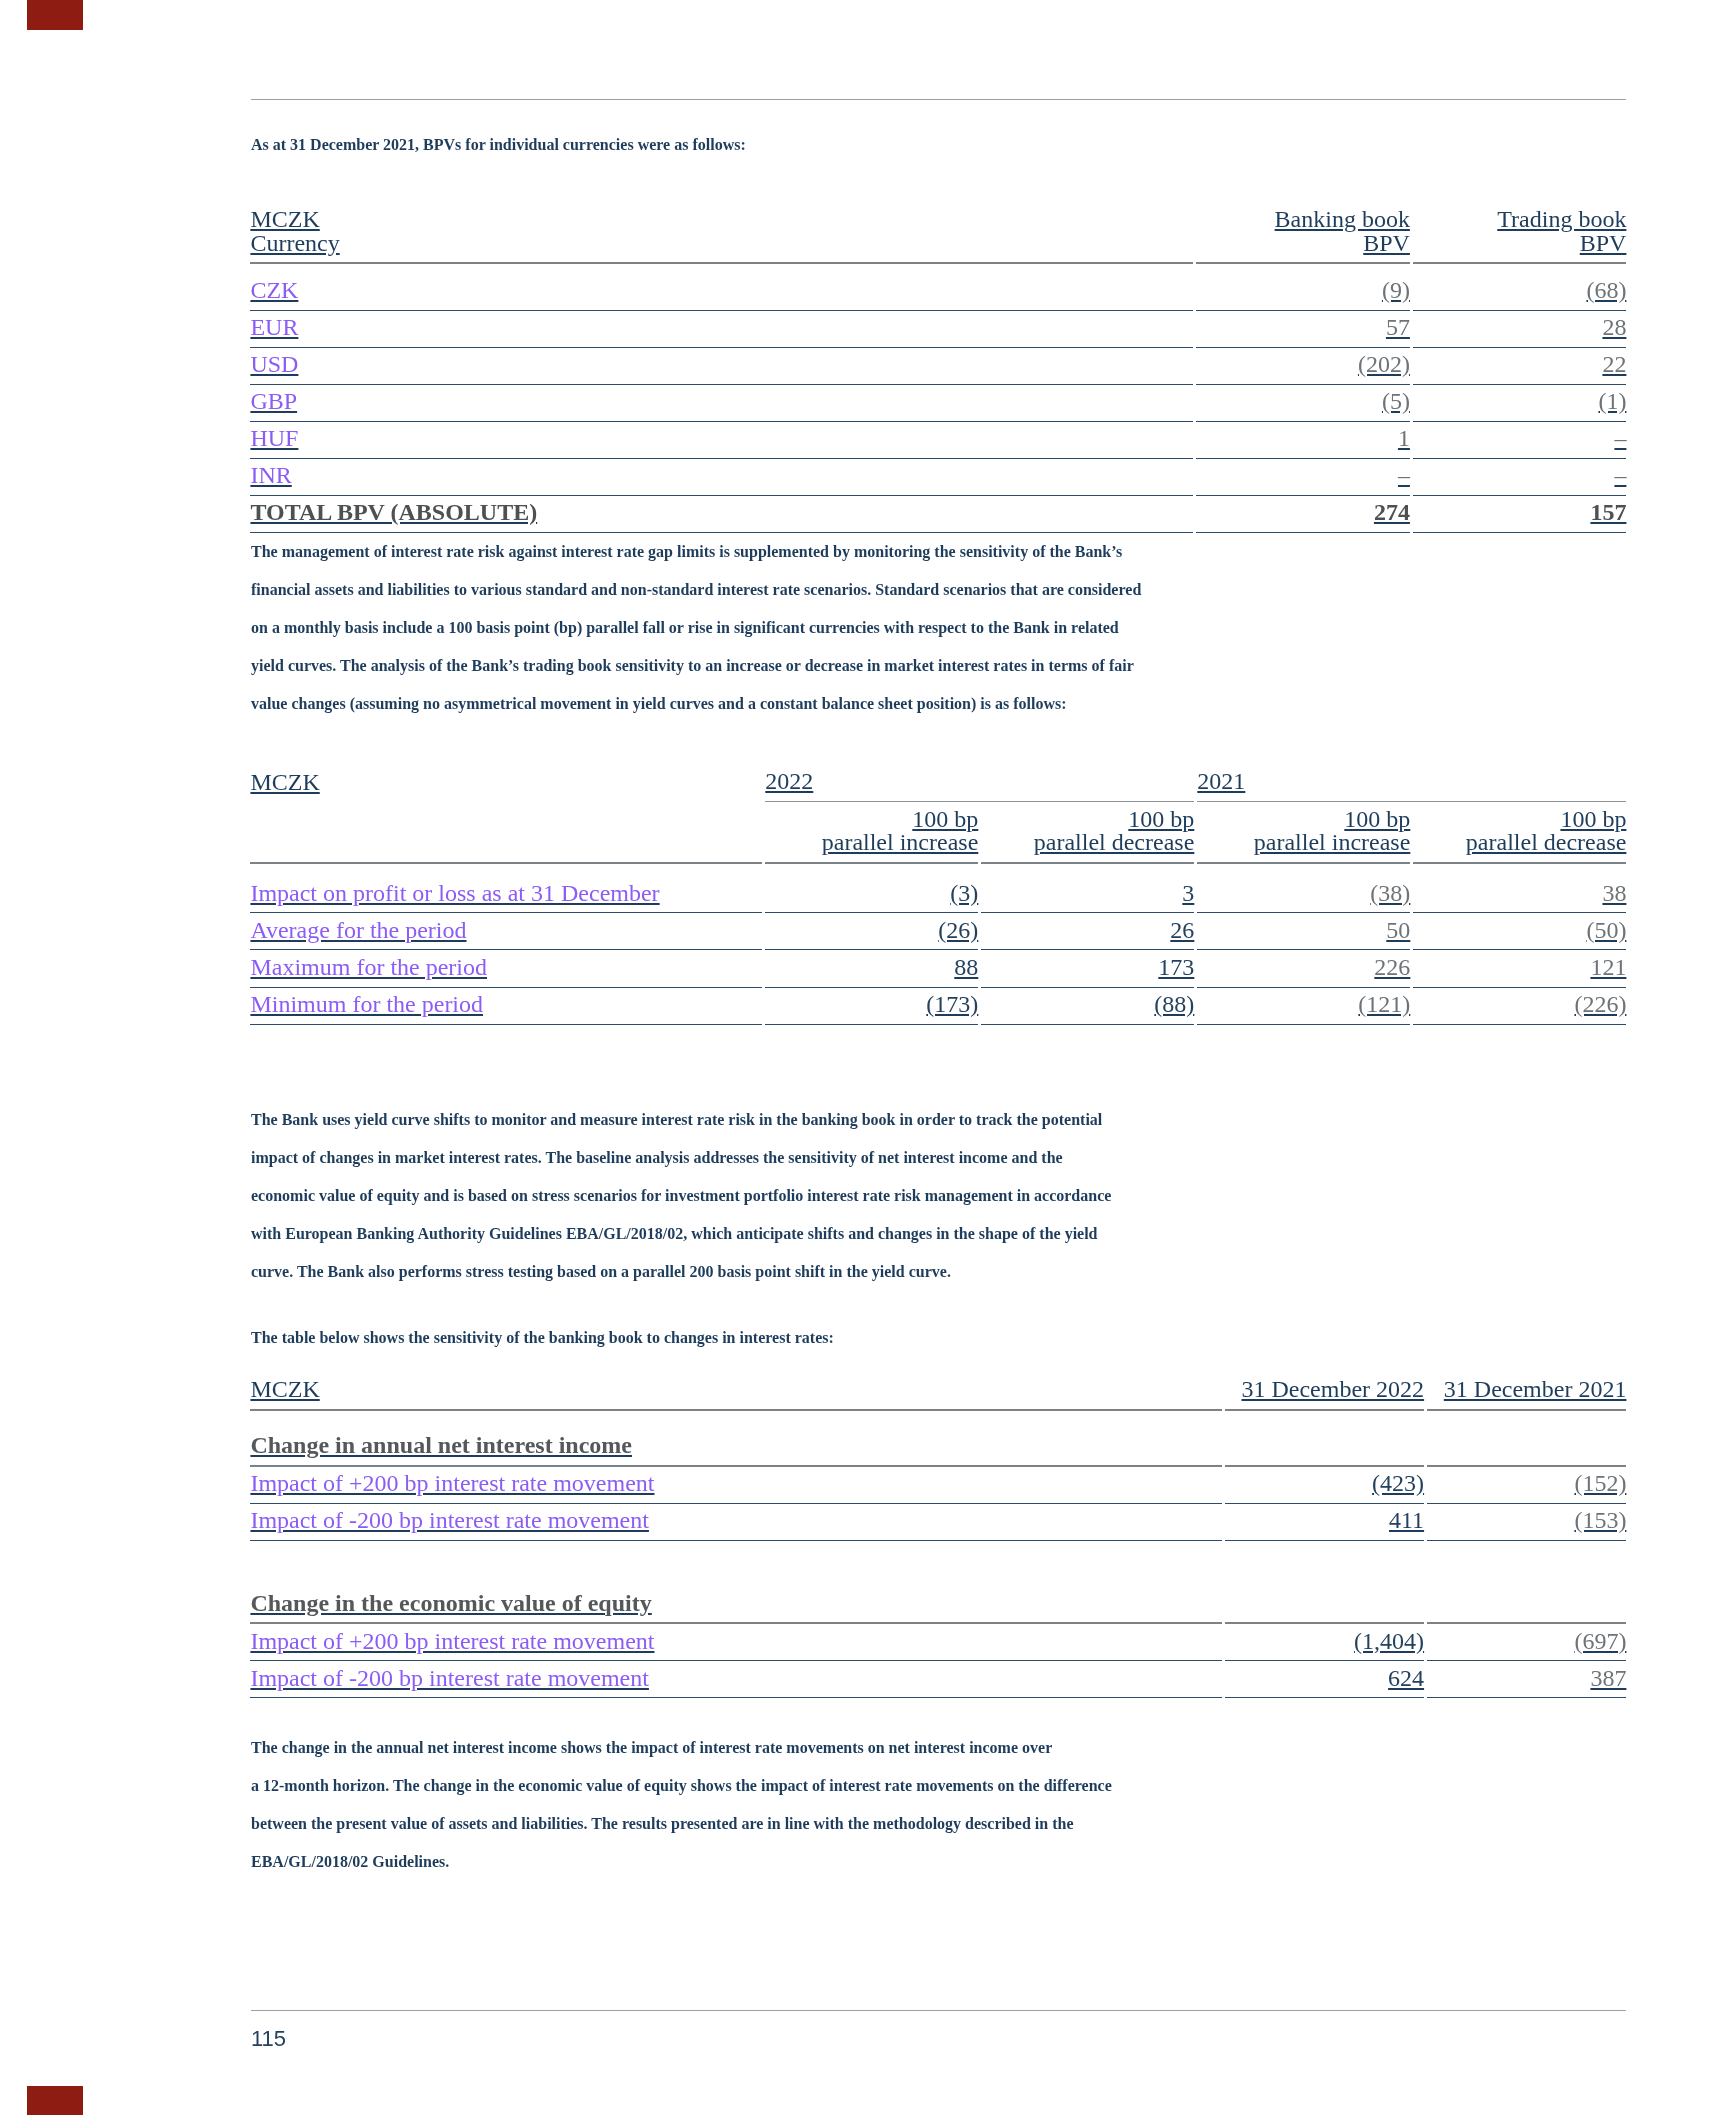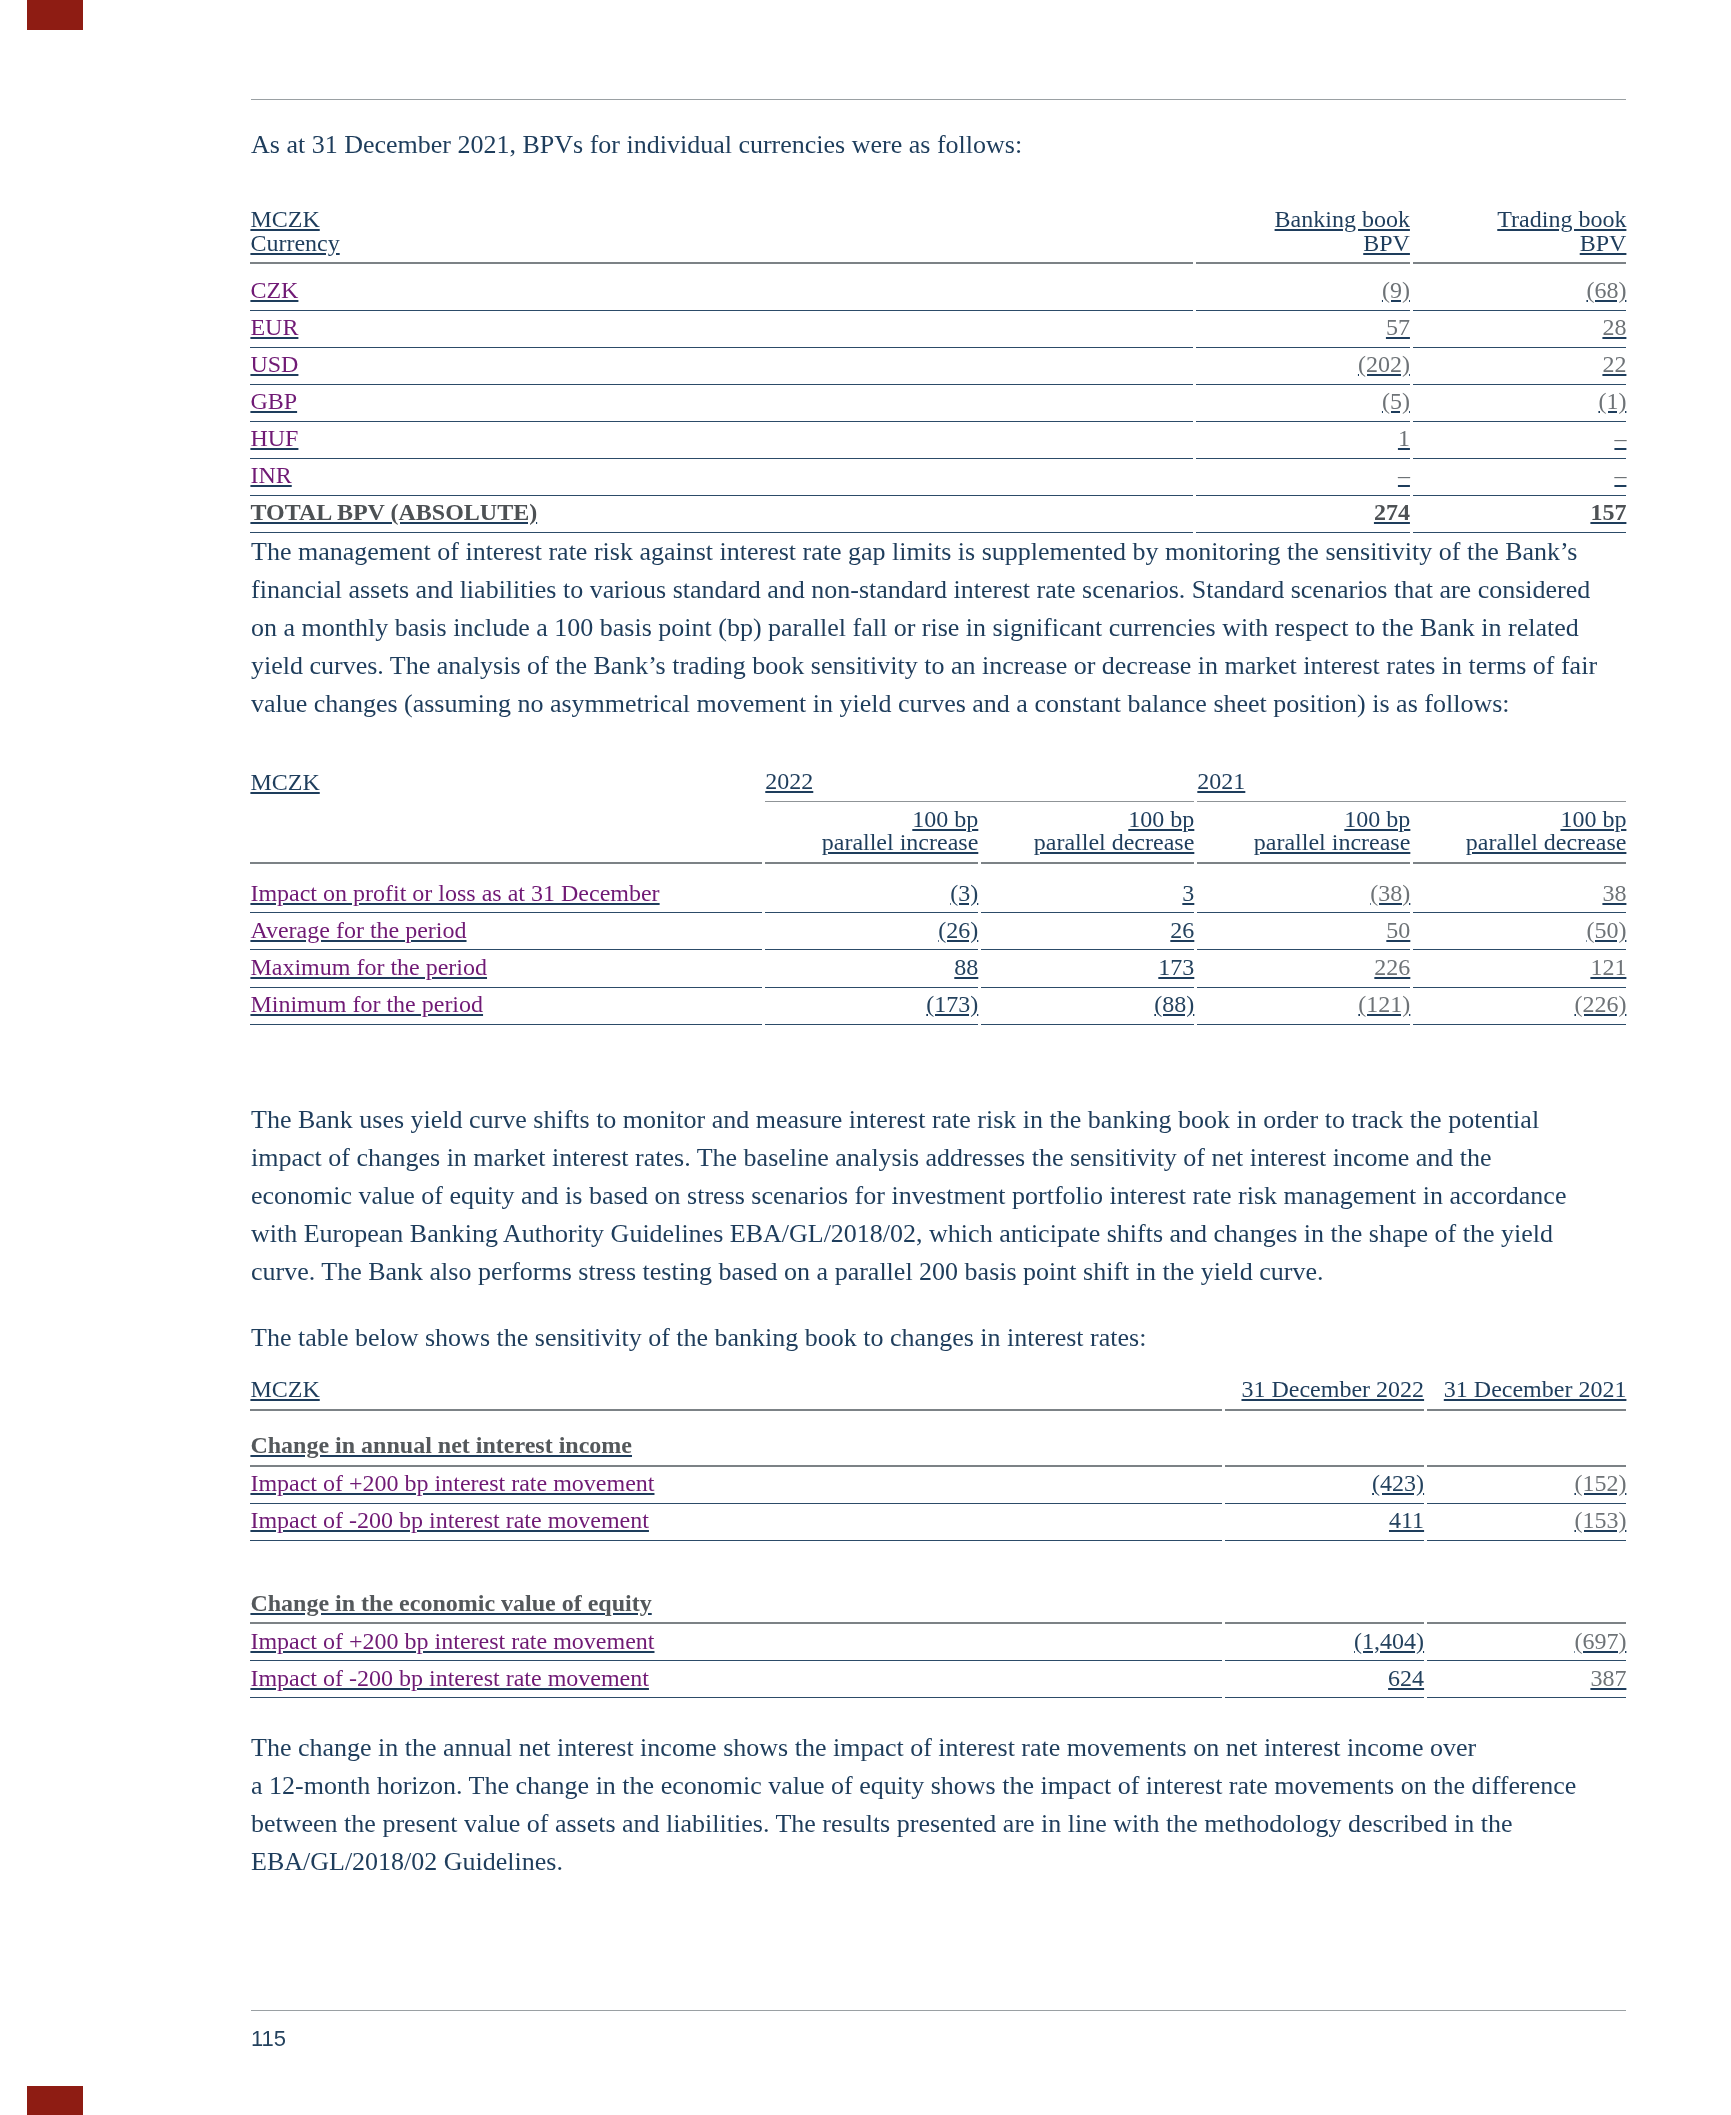--- a/index.html
+++ b/index.html
@@ -30,24 +30,25 @@
   }
 
   .content {
     position: absolute;
     left: 251px; top: 129px;
     width: 1375px;
   }
 
   .para {
     margin: 0;
-    font-size: 26px;
+    font-size: 16px;
     line-height: 38px;
     color: #1e3d5c;
     white-space: pre-line;
+    font-weight: bold;
   }
   .intro { margin-top: 1.8px; line-height: 27px; }
   .h2 {
     margin: 80px 0 0 0;
     font-size: 20px;
     line-height: 27px;
     font-weight: bold;
     color: #1e3d5c;
   }
   .p-after-h2 { }
@@ -77,21 +78,21 @@
   .t3 { margin-top: 22px; }
   .t3 .c-label { width: 970px; }
   .t3 .c-num { width: 199px; }
 
   .th-navy { color: #1e3d5c; }
   .num { text-align: right; }
   .rule-thick { border-bottom: 2.7px solid #7c8286; }
   .rule-navy { border-bottom: 1.8px solid #2c4b68; }
   .rule-thin-gray { border-bottom: 1.8px solid #8f9497; }
   .group-head { text-align: left; color: #1e3d5c; }
-  .lbl { color: #701a75; margin-top: 42px; }
+  .lbl { color: #8b5cf6; margin-top: 42px; }
   .val-gray { color: #6e7377; }
   .val-navy { color: #24425e; }
   .total-row td { font-weight: bold; color: #4d5154; }
   .first-row td { padding-top: 14.5px; }
   .first-row-deep td { padding-top: 18px; }
   .section-head td {
     font-weight: bold;
     color: #54585b;
     padding-top: 23.5px;
   }

